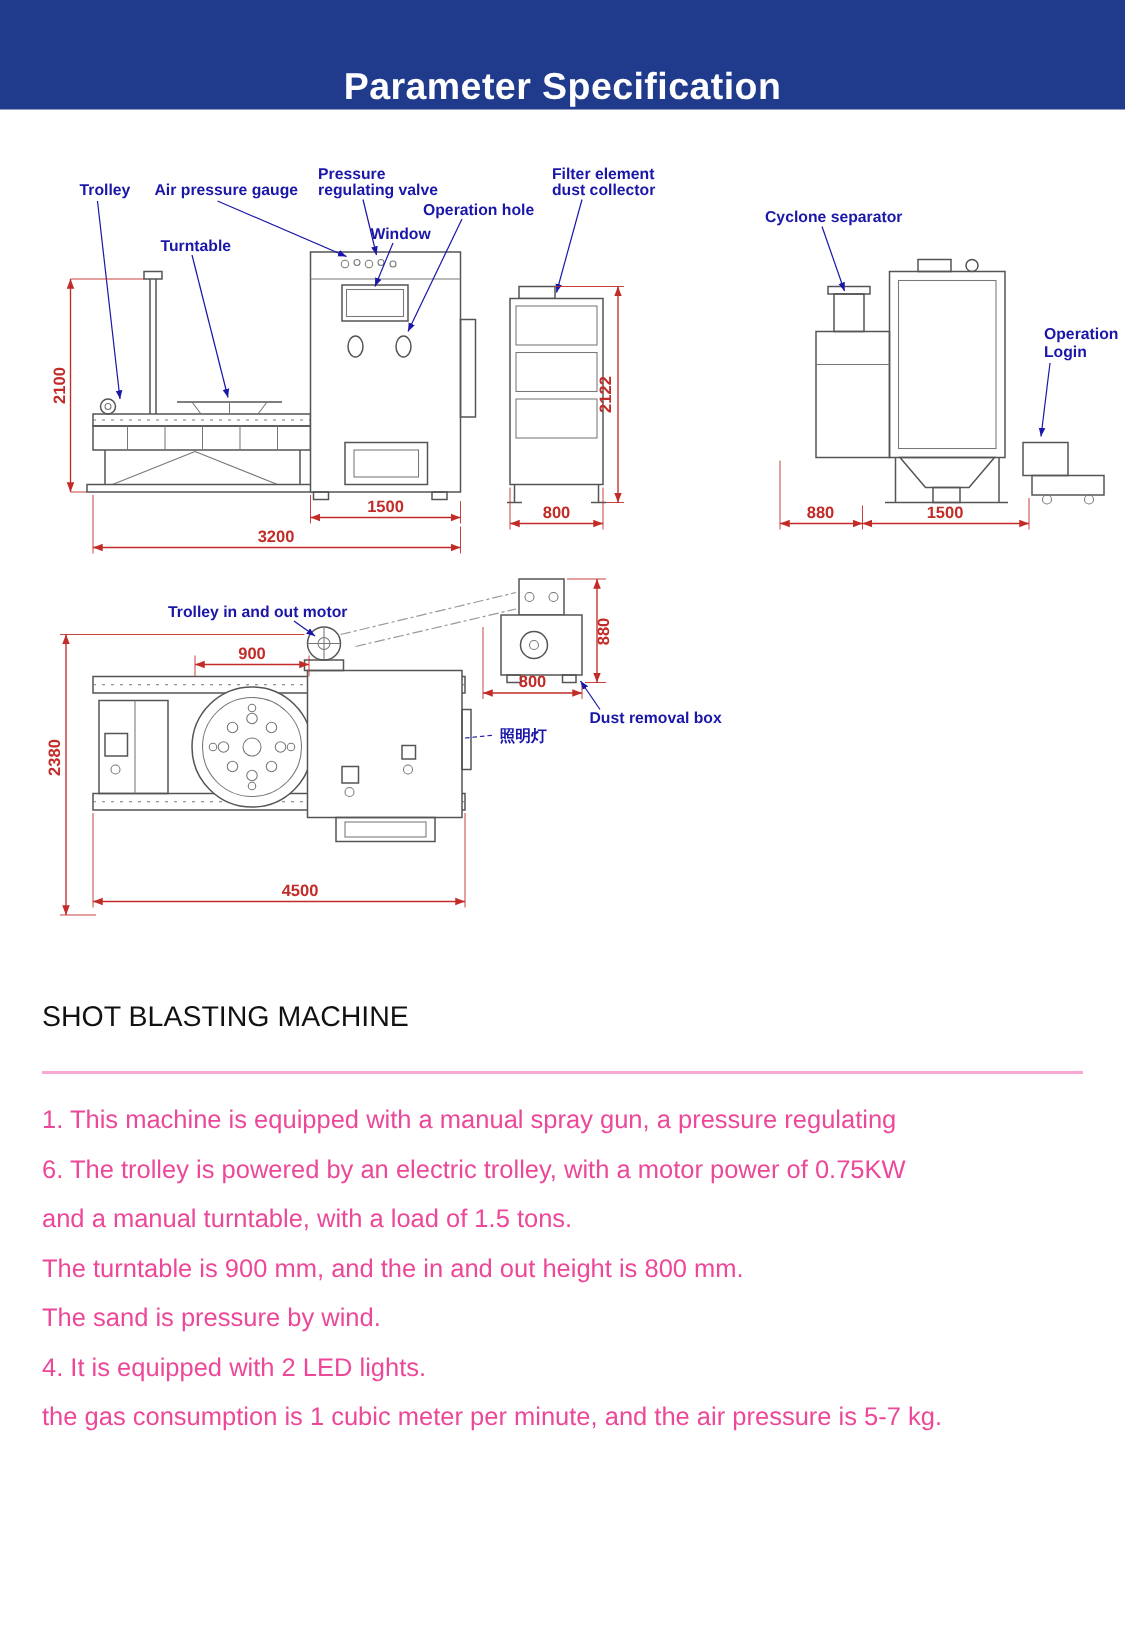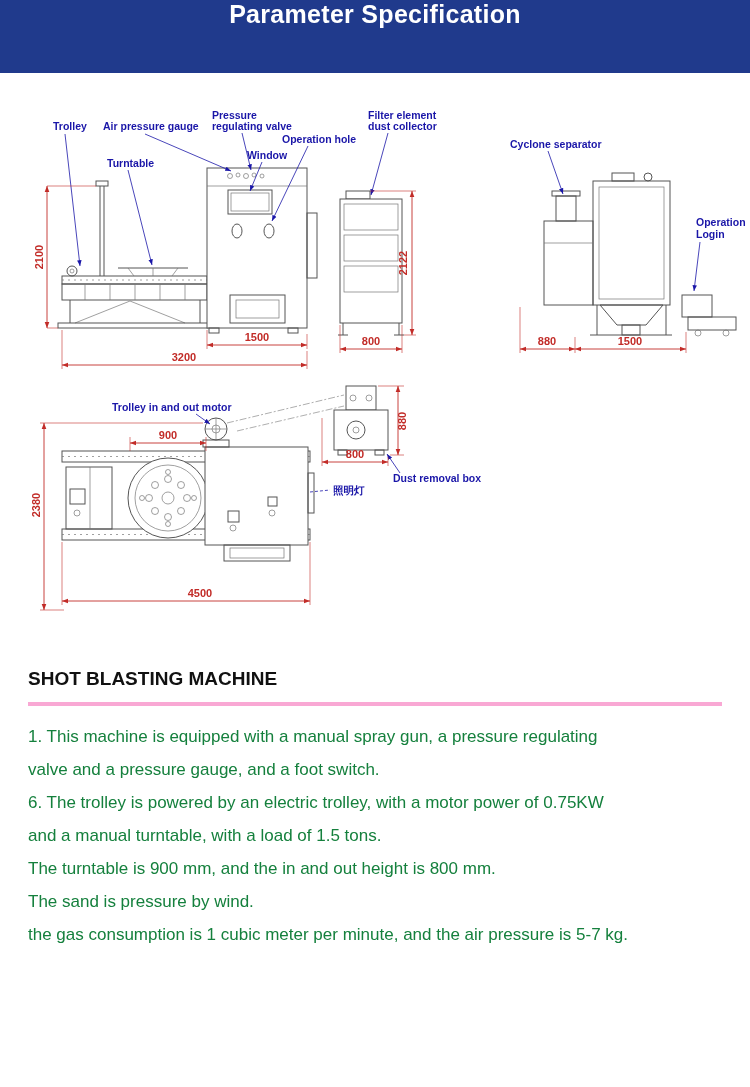--- a/index.html
+++ b/index.html
@@ -1,34 +1,34 @@
 <!DOCTYPE html>
 <html><head>
 <meta charset="utf-8">
 <style>
   html,body{margin:0;padding:0;background:#fff;}
   body{width:750px;font-family:"Liberation Sans",sans-serif;color:#1c1c1c;}
-  .banner{height:73px;background:#203a8c;display:flex;align-items:flex-start;justify-content:center;}
+  .banner{height:73px;background:#203a8c;display:flex;align-items:flex-end;justify-content:center;}
   .banner h1{margin:0;color:#fff;font-size:25px;font-weight:bold;letter-spacing:.3px;}
   .drawings{width:750px;height:575px;position:relative;}
   
   .mline{fill:none;stroke:#555;stroke-width:1;}
   .mthin{fill:none;stroke:#777;stroke-width:.7;}
   .mfill{fill:#fff;stroke:#555;stroke-width:1;}
   .dim{stroke:#c22c28;stroke-width:.9;fill:none;}
   .ext{stroke:#c22c28;stroke-width:.6;fill:none;}
   .dimt{fill:#c22c28;font:600 11px "Liberation Sans",sans-serif;}
   .lbl{fill:#1a16a8;font:700 10.5px "Liberation Sans",sans-serif;}
   .ldr{stroke:#1a16a8;stroke-width:.8;fill:none;}
   .dashdot{stroke:#999;stroke-width:.8;stroke-dasharray:7 2 2 2;fill:none;}
   .content{padding:14px 28px 20px 28px;}
-  .content h2{margin:6px 0 0 0;font-size:19px;font-weight:bold;color:#111;
-    border-bottom:4px solid #f9a8d4;padding-bottom:12px;}
+  .content h2{margin:6px 0 0 0;font-size:19px;font-weight:normal;color:#111;
+    border-bottom:2px solid #f9a8d4;padding-bottom:24px;}
   .spec{margin-top:14px;}
-  .spec .line{font-size:17px;line-height:33px;color:#15803d;}
+  .spec .line{font-size:17px;line-height:33px;color:#ec4899;}
 </style>
 </head>
 <body>
 
 <div class="banner">
   <h1>Parameter Specification</h1>
 </div>
 
 <div class="drawings">
 <svg width="750" height="575" viewBox="0 0 750 575">
@@ -256,20 +256,20 @@
     <line class="dim" x1="62" y1="528" x2="310" y2="528" marker-start="url(#arR)" marker-end="url(#arR)"></line>
     <text class="dimt" x="200" y="524" text-anchor="middle">4500</text>
   </g>
 </svg>
 </div>
 
 <div class="content">
   <h2>SHOT BLASTING MACHINE</h2>
   <div class="spec">
     <div class="line">1. This machine is equipped with a manual spray gun, a pressure regulating</div>
-    <div class="line">valve and a pressure gauge, and a foot switch.</div>
     <div class="line">6. The trolley is powered by an electric trolley, with a motor power of 0.75KW</div>
     <div class="line">and a manual turntable, with a load of 1.5 tons.</div>
     <div class="line">The turntable is 900 mm, and the in and out height is 800 mm.</div>
     <div class="line">The sand is pressure by wind.</div>
+    <div class="line">4. It is equipped with 2 LED lights.</div>
     <div class="line">the gas consumption is 1 cubic meter per minute, and the air pressure is 5-7 kg.</div>
   </div>
 </div>
 
 </body></html>

